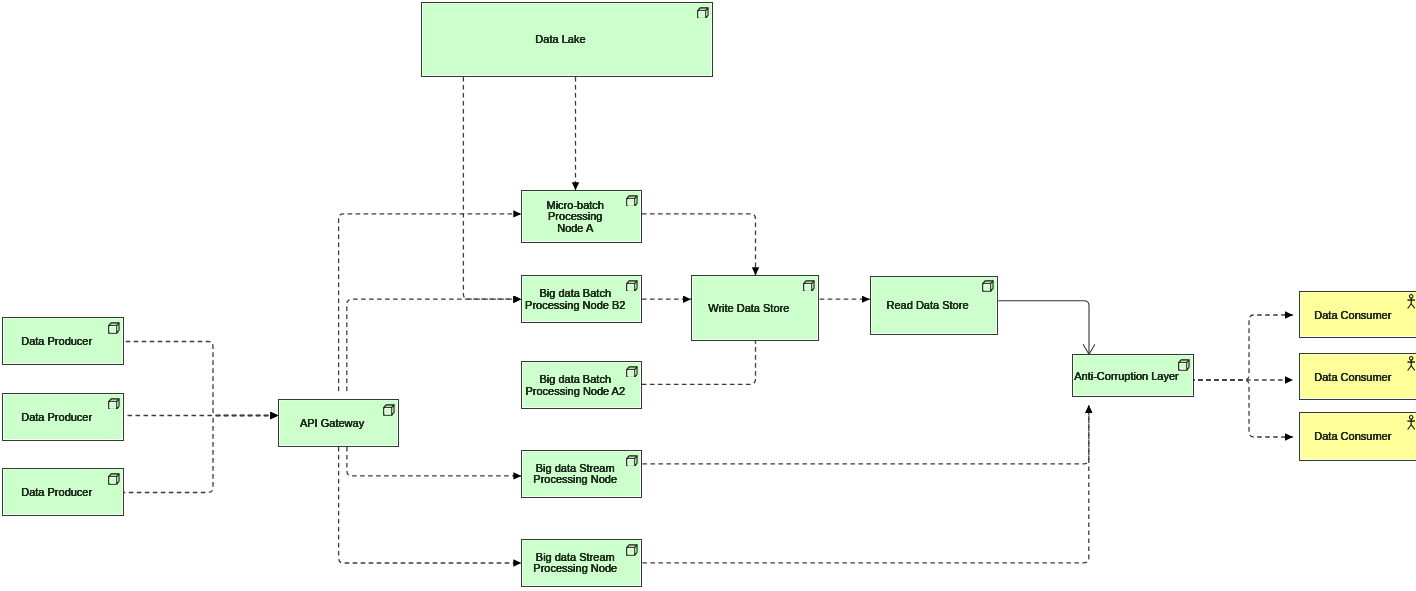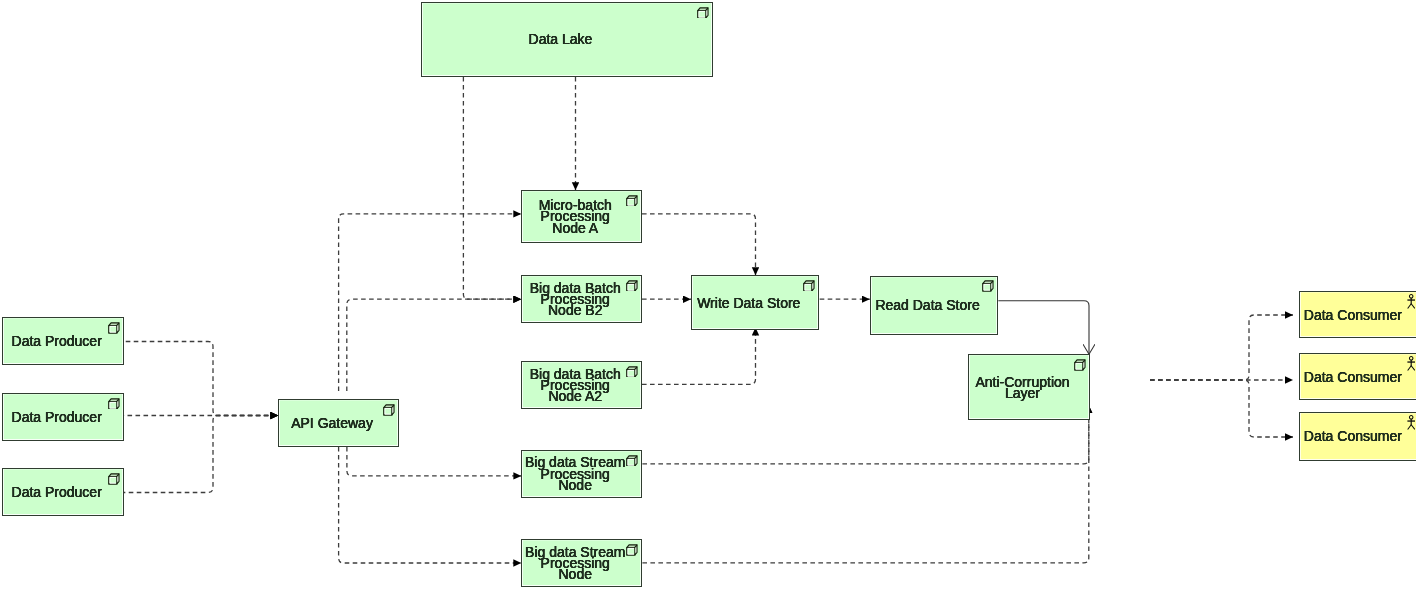--- a/index.html
+++ b/index.html
@@ -3,21 +3,21 @@
 <meta charset="utf-8">
 <title>diagram</title>
 <style>
   html,body{margin:0;padding:0;background:#ffffff;}
   body{width:1416px;height:591px;position:relative;overflow:hidden;
        font-family:"Liberation Sans",sans-serif;}
   #canvas{position:absolute;left:0;top:0;width:1416px;height:591px;}
   .node{position:absolute;box-sizing:border-box;border:1px solid #303c30;
         display:flex;align-items:center;justify-content:center;
         box-shadow:inset 0 1px 0 rgba(255,255,255,0.30),inset 1px 0 0 rgba(255,255,255,0.75),inset -1px 0 0 rgba(255,255,255,0.75),inset 0 -1px 0 rgba(255,255,255,0.85);}
-  .node .lbl{font-size:14px;line-height:11.3px;text-align:center;color:#1e2d1e;
+  .node .lbl{font-size:11px;line-height:11.3px;text-align:center;color:#1e2d1e;
              white-space:pre-line;padding-right:13px;position:relative;top:0.5px;
              -webkit-font-smoothing:antialiased;transform:translateZ(0);
              text-shadow:0.25px 0 0 currentColor,-0.25px 0 0 currentColor,0 0.2px 0 currentColor;}
   .tech{background:#ccffcc;}
   .biz{background:#ffff99;margin-left:6px;}
   .node .ico{position:absolute;right:3.1px;top:3.6px;line-height:0;}
   .node.biz .ico{right:3.2px;top:2.2px;}
   svg.conn{position:absolute;left:0;top:0;width:1416px;height:591px;pointer-events:none;}
 </style>
 </head>
@@ -112,41 +112,41 @@
         <span class="ico"><svg width="11.9" height="11.7" viewBox="0 0 11.9 11.7">
             <path d="M0.95,3.5 L3.15,0.8 L11.0,0.8 L11.0,8.35 L8.85,11.0 L0.95,11.0 Z" fill="#b9cfb2" fill-opacity="0.72" stroke="#16220f" stroke-width="1.2" stroke-linejoin="miter"></path>
             <path d="M0.95,3.5 L8.85,3.5 L8.85,11.0 L0.95,11.0 Z" fill="#ccffcc" stroke="#16220f" stroke-width="1.2"></path>
             <path d="M8.85,3.5 L11.0,0.8" fill="none" stroke="#16220f" stroke-width="1.2"></path>
             <path d="M1.85,4.35 L8.0,4.35 M1.85,4.35 L1.85,10.2 M1.85,10.2 L8.0,10.2" fill="none" stroke="#ffffff" stroke-opacity="0.95" stroke-width="0.95"></path>
             <path d="M9.8,3.45 L9.8,8.7" fill="none" stroke="#ffffff" stroke-opacity="0.9" stroke-width="0.85"></path>
           </svg></span>
         <span class="lbl">Big data Stream
 Processing Node</span>
       </div>
-      <div class="node tech" style="left: 691.2px; top: 275.2px; width: 128.2px; height: 55px;">
+      <div class="node tech" style="left: 691.2px; top: 275.2px; width: 128.2px; height: 66px;">
         <span class="ico"><svg width="11.9" height="11.7" viewBox="0 0 11.9 11.7">
             <path d="M0.95,3.5 L3.15,0.8 L11.0,0.8 L11.0,8.35 L8.85,11.0 L0.95,11.0 Z" fill="#b9cfb2" fill-opacity="0.72" stroke="#16220f" stroke-width="1.2" stroke-linejoin="miter"></path>
             <path d="M0.95,3.5 L8.85,3.5 L8.85,11.0 L0.95,11.0 Z" fill="#ccffcc" stroke="#16220f" stroke-width="1.2"></path>
             <path d="M8.85,3.5 L11.0,0.8" fill="none" stroke="#16220f" stroke-width="1.2"></path>
             <path d="M1.85,4.35 L8.0,4.35 M1.85,4.35 L1.85,10.2 M1.85,10.2 L8.0,10.2" fill="none" stroke="#ffffff" stroke-opacity="0.95" stroke-width="0.95"></path>
             <path d="M9.8,3.45 L9.8,8.7" fill="none" stroke="#ffffff" stroke-opacity="0.9" stroke-width="0.85"></path>
           </svg></span>
         <span class="lbl">Write Data Store</span>
       </div>
       <div class="node tech" style="left: 869.9px; top: 275.5px; width: 128.3px; height: 59px;">
         <span class="ico"><svg width="11.9" height="11.7" viewBox="0 0 11.9 11.7">
             <path d="M0.95,3.5 L3.15,0.8 L11.0,0.8 L11.0,8.35 L8.85,11.0 L0.95,11.0 Z" fill="#b9cfb2" fill-opacity="0.72" stroke="#16220f" stroke-width="1.2" stroke-linejoin="miter"></path>
             <path d="M0.95,3.5 L8.85,3.5 L8.85,11.0 L0.95,11.0 Z" fill="#ccffcc" stroke="#16220f" stroke-width="1.2"></path>
             <path d="M8.85,3.5 L11.0,0.8" fill="none" stroke="#16220f" stroke-width="1.2"></path>
             <path d="M1.85,4.35 L8.0,4.35 M1.85,4.35 L1.85,10.2 M1.85,10.2 L8.0,10.2" fill="none" stroke="#ffffff" stroke-opacity="0.95" stroke-width="0.95"></path>
             <path d="M9.8,3.45 L9.8,8.7" fill="none" stroke="#ffffff" stroke-opacity="0.9" stroke-width="0.85"></path>
           </svg></span>
         <span class="lbl">Read Data Store</span>
       </div>
-      <div class="node tech" style="left: 968px; top: 354.4px; width: 122px; height: 66px; align-items: center;">
+      <div class="node tech" style="left: 1072px; top: 354.4px; width: 122px; height: 43px; align-items: center;">
         <span class="ico"><svg width="11.9" height="11.7" viewBox="0 0 11.9 11.7">
             <path d="M0.95,3.5 L3.15,0.8 L11.0,0.8 L11.0,8.35 L8.85,11.0 L0.95,11.0 Z" fill="#b9cfb2" fill-opacity="0.72" stroke="#16220f" stroke-width="1.2" stroke-linejoin="miter"></path>
             <path d="M0.95,3.5 L8.85,3.5 L8.85,11.0 L0.95,11.0 Z" fill="#ccffcc" stroke="#16220f" stroke-width="1.2"></path>
             <path d="M8.85,3.5 L11.0,0.8" fill="none" stroke="#16220f" stroke-width="1.2"></path>
             <path d="M1.85,4.35 L8.0,4.35 M1.85,4.35 L1.85,10.2 M1.85,10.2 L8.0,10.2" fill="none" stroke="#ffffff" stroke-opacity="0.95" stroke-width="0.95"></path>
             <path d="M9.8,3.45 L9.8,8.7" fill="none" stroke="#ffffff" stroke-opacity="0.9" stroke-width="0.85"></path>
           </svg></span>
         <span class="lbl">Anti-Corruption Layer</span>
       </div>
       <div class="node tech" style="left: 2.4px; top: 317.3px; width: 121.6px; height: 48.2px;">

